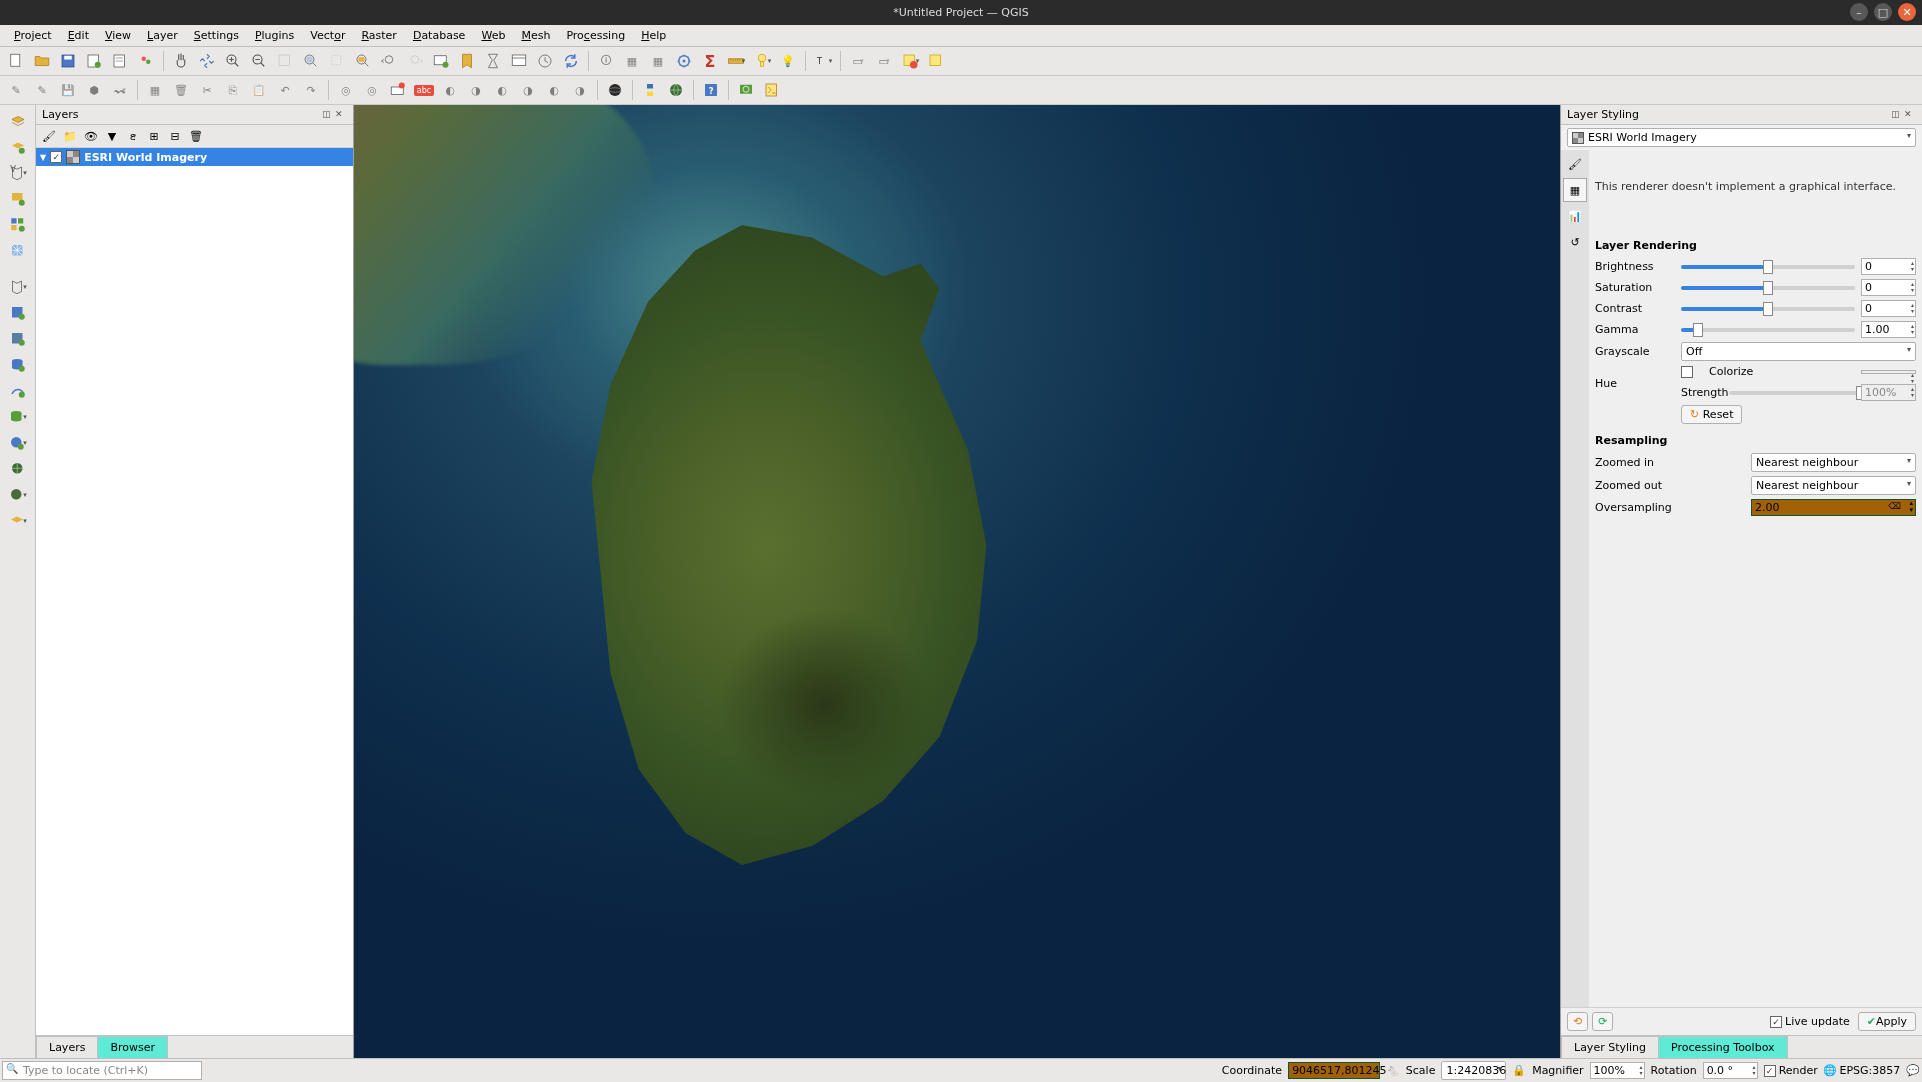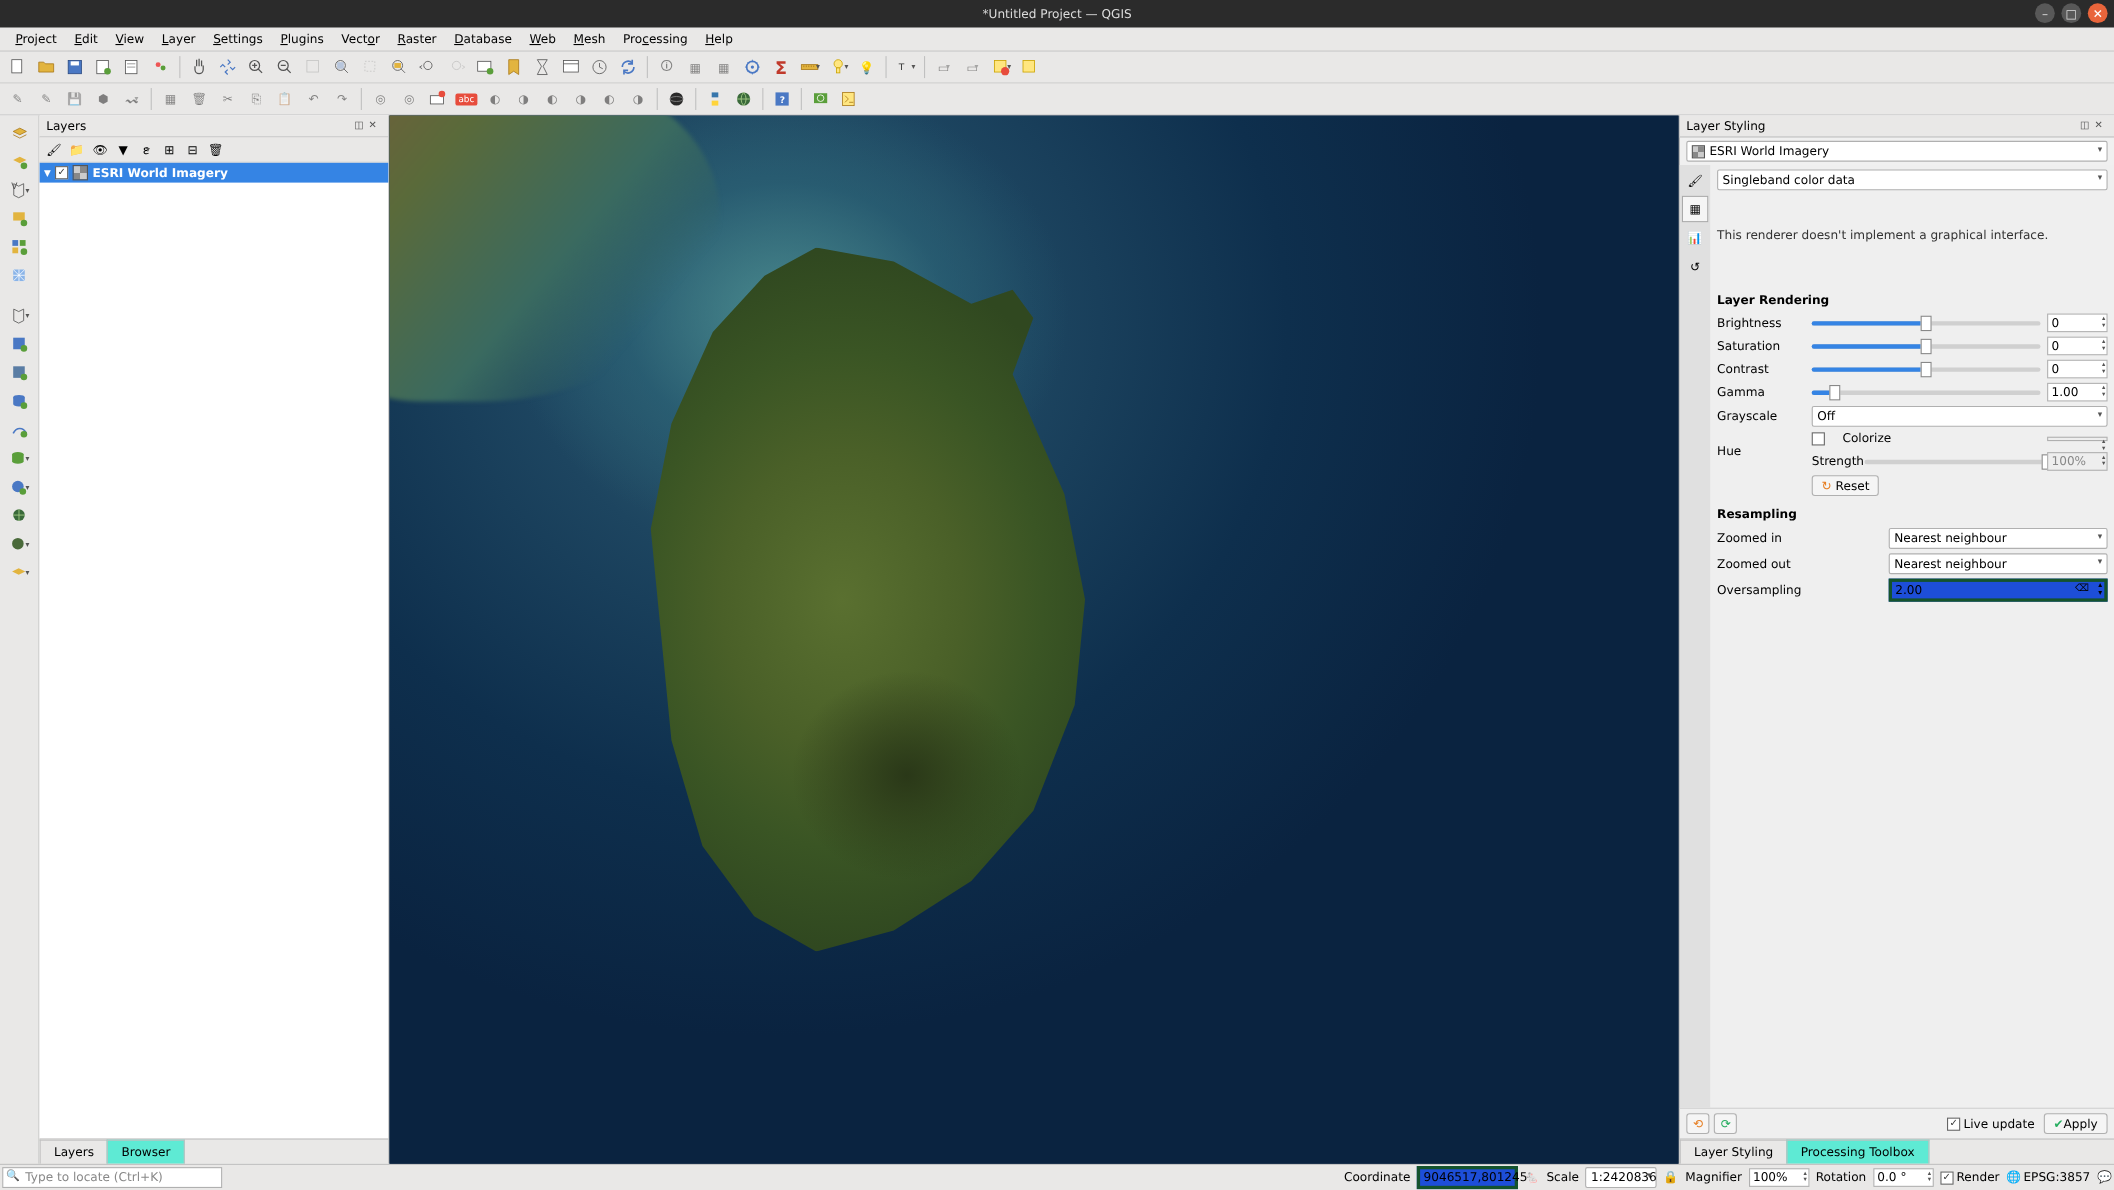--- a/index.html
+++ b/index.html
@@ -29,40 +29,40 @@
 .sbtn { width: 18px; height: 18px; display: inline-flex; align-items: center; justify-content: center; }
 .layerlist { flex: 1; background: #fff; }
 .layer-row { display: flex; align-items: center; padding: 2px 4px; background: #3584e4; color: #fff; gap: 4px; }
 .tri { font-size: 8px; }
 .ckbox { width: 12px; height: 12px; background: #fff; border: 1px solid #666; display: inline-flex; align-items: center; justify-content: center; color: #333; font-size: 9px; }
 .licon { width: 14px; height: 14px; background: repeating-conic-gradient(#888 0% 25%, #ccc 0% 50%); border: 1px solid #555; }
 .bottom-tabs { display: flex; background: #e9e8e7; border-top: 1px solid #c0c0c0; }
 .btab { padding: 4px 12px; border: 1px solid #c0c0c0; border-bottom: none; background: #5eead4; margin-right: -1px; cursor: default; }
 .btab.active { background: #e9e8e7; border-top: 1px solid #c0c0c0; font-weight: 500; }
 .canvas { flex: 1; position: relative; overflow: hidden; background: #0a2340; }
-.rightpanel { width: 396px; background: #f0f0f0; border-left: 1px solid #a0a0a0; display: flex; flex-direction: column; }
+.rightpanel { width: 362px; background: #f0f0f0; border-left: 1px solid #a0a0a0; display: flex; flex-direction: column; }
 .rightbody { flex: 1; display: flex; }
 .rtabs { width: 28px; background: #e0e0e0; display: flex; flex-direction: column; align-items: center; padding-top: 2px; }
 .rtab { width: 24px; height: 24px; margin-bottom: 2px; display: flex; align-items: center; justify-content: center; border: 1px solid transparent; }
 .rtab.active { background: #f5f5f5; border-color: #aaa; }
 .rcontent { flex: 1; padding: 0; overflow-y: auto; background: #efefef; }
 .combobox { border: 1px solid #b0b0b0; background: #fff; padding: 2px 18px 2px 4px; position: relative; border-radius: 2px; }
 .combobox::after { content: "▾"; position: absolute; right: 4px; top: 2px; font-size: 8px; color: #555; }
 .lsrow { display: flex; align-items: center; margin: 4px 6px; gap: 6px; }
 .lslabel { width: 80px; }
 .lsinput { flex: 1; }
 .section-head { font-weight: bold; padding: 6px 6px 2px; }
 .slider { flex: 1; height: 4px; background: #d0d0d0; position: relative; border-radius: 2px; }
 .slider-fill { position: absolute; height: 100%; background: #3584e4; border-radius: 2px; }
 .slider-thumb { position: absolute; width: 10px; height: 14px; background: #fff; border: 1px solid #888; top: -5px; transform: translateX(-5px); }
 .spin { width: 55px; border: 1px solid #b0b0b0; background: #fff; padding: 1px 12px 1px 3px; position: relative; }
 .spin::after { content: "▴\A▾"; white-space: pre; font-size: 6px; line-height: 6px; position: absolute; right: 1px; top: 1px; color: #555; }
 .btn { border: 1px solid #b0b0b0; background: #f5f5f5; padding: 2px 8px; border-radius: 3px; }
 .statusbar { height: 24px; background: #e9e8e7; border-top: 1px solid #c0c0c0; display: flex; align-items: center; padding: 0 2px; gap: 6px; }
-.sinput { border: 3px solid #14532d; background: #1d4ed8; padding: 1px 3px; }
+.sinput { border: 1px solid #14532d; background: #a16207; padding: 1px 3px; }
 .locator { width: 200px; border: 1px solid #b0b0b0; background: #fff; padding: 2px 4px 2px 20px; position: relative; color: #888; }
 .locator::before { content: "🔍"; position: absolute; left: 3px; top: 1px; font-size: 10px; }
 .bottom-tabs-right { display: flex; background: #e9e8e7; border-top: 1px solid #c0c0c0; }
 .footer-buttons { padding: 4px 6px; display: flex; justify-content: space-between; align-items: center; background: #efefef; border-top: 1px solid #d0d0d0; }
 .muted { color: #888; background: #eee; }
 
 .ocean { position:absolute; inset:0; background: radial-gradient(ellipse at 30% 20%, #3a6a78 0%, #1d4560 20%, #0e2f4d 40%, #0a2340 60%); }
 .coast { position:absolute; left:-80px; top:-40px; width:380px; height:300px; background: linear-gradient(130deg, #7a5a3a 0%, #5a6a3a 30%, #3a6a60 60%, transparent 80%); border-radius: 0 60% 80% 40%; filter: blur(2px); }
 .shallow { position:absolute; left:100px; top:-30px; width:520px; height:420px; background: radial-gradient(ellipse, rgba(80,150,150,0.7) 0%, rgba(40,100,120,0.5) 40%, transparent 70%); }
 .island { position:absolute; left:200px; top:120px; width:470px; height:640px; background: radial-gradient(ellipse at 45% 50%, #5a7030 0%, #4a6028 30%, #3a5524 50%, #304820 70%); clip-path: polygon(40% 0%, 55% 2%, 70% 8%, 78% 6%, 82% 10%, 78% 18%, 82% 25%, 88% 35%, 92% 50%, 90% 65%, 82% 80%, 70% 90%, 55% 97%, 40% 100%, 28% 95%, 18% 85%, 12% 70%, 10% 55%, 8% 40%, 12% 25%, 20% 12%, 30% 4%); }
@@ -503,23 +503,20 @@
       </div>
     </div>
     <div class="rightbody">
       <div class="rtabs">
         <div class="rtab">🖌</div>
         <div class="rtab active">▦</div>
         <div class="rtab">📊</div>
         <div class="rtab">↺</div>
       </div>
       <div class="rcontent">
-        <div style="padding:4px 6px">
-          <div class="combobox">Singleband color data</div>
-        </div>
         <div style="padding:30px 6px 40px; color:#333">This renderer doesn't implement a graphical interface.</div>
 
         <div class="section-head">Layer Rendering</div>
         <div class="lsrow">
           <span class="lslabel">Brightness</span>
           <div class="slider">
               <div class="slider-fill" style="width:50%"></div>
               <div class="slider-thumb" style="left:50%"></div>
             </div>
           <div class="spin">0</div>

